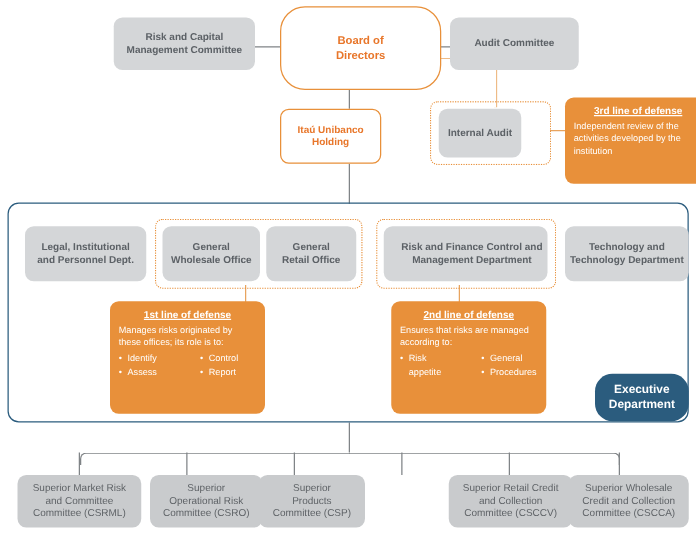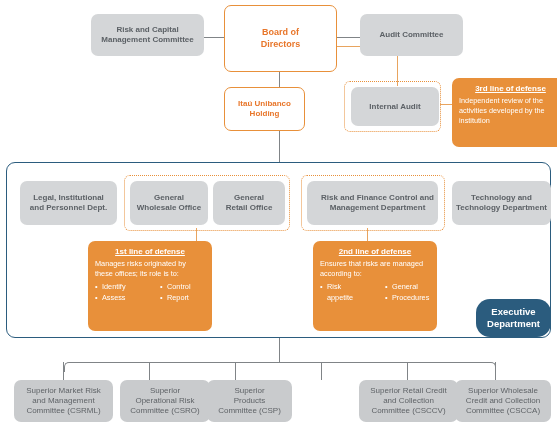--- a/index.html
+++ b/index.html
@@ -189,37 +189,37 @@
   <div class="line" style="left:407px; top:362px; width:1.4px; height:18px;"></div>
   <div class="line" style="left:495px; top:362px; width:1.4px; height:18px;"></div>
 
   <div class="box grey-box" style="left:91px; top:14px; width:113px; height:42px;">
     <span>
       <span>Risk and Capital</span><br>
       <span>Management Committee</span>
     </span>
   </div>
 
-  <div class="box white-orange-box" style="left:224px; top:5px; width:113px; height:67px;">
+  <div class="box white-orange-box" style="left:224px; top:5px; width:129px; height:67px;border-radius:20px;">
     <span>
       <span>Board of</span><br>
       <span>Directors</span>
     </span>
   </div>
 
   <div class="box grey-box" style="left:360px; top:14px; width:103px; height:42px;">
     <span>Audit Committee</span>
   </div>
 
   <div class="box white-orange-box" style="left:224px; top:87px; width:81px; height:44px; font-size:8px;">
     <span>Itaú Unibanco Holding</span>
   </div>
 
   <div class="dotted-group" style="left:344px; top:81px; width:97px; height:51px;"></div>
-  <div class="box grey-box" style="left:351px; top:87px; width:88px; height:39px;">
+  <div class="box grey-box" style="left:351px; top:87px; width:66px; height:39px;">
     <span>Internal Audit</span>
   </div>
 
   <div class="orange-box" style="position:absolute; left:452px; top:78px; width:103px; height:57px;">
     <span class="odt">3rd line of defense</span>
     <span class="obody">Independent review of the activities developed by the institution</span>
   </div>
 
   <div class="exec-container" style="left:6px; top:162px; width:545px; height:176px;"></div>
 
@@ -294,21 +294,21 @@
   <div class="exec-badge" style="left:476px; top:299px; width:75px; height:38px;border-radius:14px;">
     <span>
       <span>Executive</span><br>
       <span>Department</span>
     </span>
   </div>
 
   <div class="box grey-box-light" style="left:14px; top:380px; width:99px; height:42px;">
     <span>
       <span>Superior Market Risk</span><br>
-      <span>and Management</span><br>
+      <span>and Committee</span><br>
       <span>Committee (CSRML)</span>
     </span>
   </div>
 
   <div class="box grey-box-light" style="left:120px; top:380px; width:90px; height:42px;">
     <span>
       <span>Superior</span><br>
       <span>Operational Risk</span><br>
       <span>Committee (CSRO)</span>
     </span>

